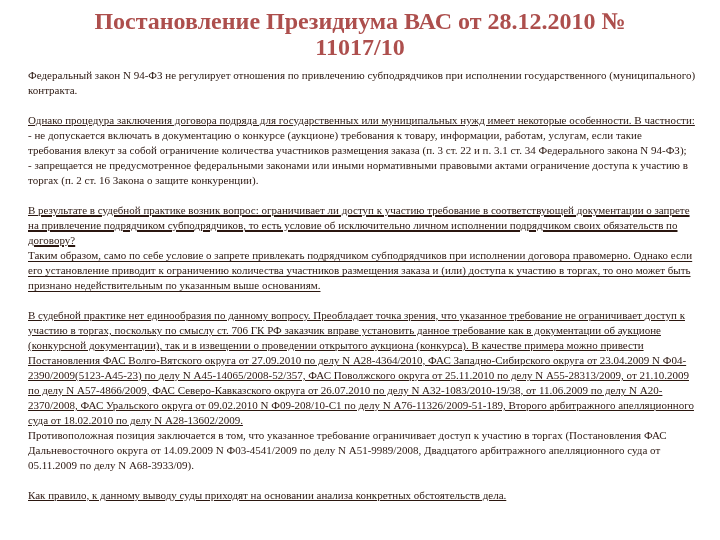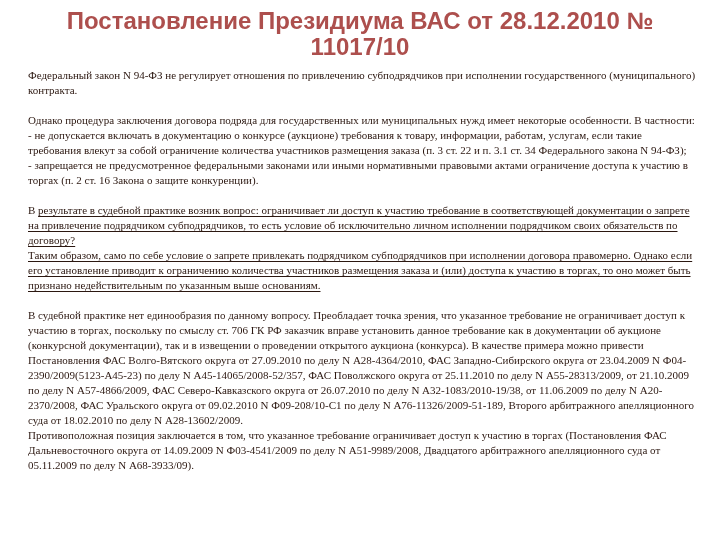--- a/index.html
+++ b/index.html
@@ -13,21 +13,21 @@
     overflow: hidden;
     font-family: "Liberation Serif", "DejaVu Serif", serif;
   }
   .slide {
     width: 720px;
     height: 540px;
     box-sizing: border-box;
     background: var(--bg, #ffffff);
   }
   .title {
-    font-family: Liberation Sans, sans-serif;
+    font-family: Liberation Serif, serif;
     font-size: 24px;
     font-weight: bold;
     line-height: 26px;
     color: var(--title-color, #ad4f4d);
     text-align: center;
     max-width: 590px;
     margin: 8px auto 8px auto;
   }
   .body-text {
     padding: 0 24px 0 28px;
@@ -35,34 +35,36 @@
     line-height: 15px;
     color: var(--body-color, #2b1710);
     text-align: left;
   }
   .para {
     margin: 0;
     padding: 0;
   }
   .para.gap {
     margin-top: 15px;
+    text-decoration: underline;
   }
   .para .u {
     text-decoration: underline;
     text-underline-offset: 2px;
   }
 </style>
 </head>
 <body style="--bg: #ffffff; --title-color: #ad4f4d; --body-color: #2b1710;">
 
 <div class="slide">
   <h1 class="title">Постановление Президиума ВАС от 28.12.2010 № 11017/10</h1>
   <div class="body-text" id="slide-body">
       <div class="para"><span class="">Федеральный закон N 94-ФЗ не регулирует отношения по привлечению субподрядчиков при исполнении государственного (муниципального) контракта.</span></div>
       <div class="para gap"><span class="">Однако процедура заключения договора подряда для государственных или муниципальных нужд имеет некоторые особенности. В частности:</span></div>
       <div class="para"><span class="">- не допускается включать в документацию о конкурсе (аукционе) требования к товару, информации, работам, услугам, если такие требования влекут за собой ограничение количества участников размещения заказа (п. 3 ст. 22 и п. 3.1 ст. 34 Федерального закона N 94-ФЗ);</span></div>
       <div class="para"><span class="">- запрещается не предусмотренное федеральными законами или иными нормативными правовыми актами ограничение доступа к участию в торгах (п. 2 ст. 16 Закона о защите конкуренции).</span></div>
       <div class="para gap"><span>В </span><span class="u">результате в судебной практике возник вопрос: ограничивает ли доступ к участию требование в соответствующей документации о запрете на привлечение подрядчиком субподрядчиков, то есть условие об исключительно личном исполнении подрядчиком своих обязательств по договору?</span></div>
       <div class="para"><span class="u">Таким образом, само по себе условие о запрете привлекать подрядчиком субподрядчиков при исполнении договора правомерно. Однако если его установление приводит к ограничению количества участников размещения заказа и (или) доступа к участию в торгах, то оно может быть признано недействительным по указанным выше основаниям.</span></div>
       <div class="para gap"><span class="">В судебной практике нет единообразия по данному вопросу. Преобладает точка зрения, что указанное требование не ограничивает доступ к участию в торгах, поскольку по смыслу ст. 706 ГК РФ заказчик вправе установить данное требование как в документации об аукционе (конкурсной документации), так и в извещении о проведении открытого аукциона (конкурса). В качестве примера можно привести Постановления ФАС Волго-Вятского округа от 27.09.2010 по делу N А28-4364/2010, ФАС Западно-Сибирского округа от 23.04.2009 N Ф04-2390/2009(5123-А45-23) по делу N А45-14065/2008-52/357, ФАС Поволжского округа от 25.11.2010 по делу N А55-28313/2009, от 21.10.2009 по делу N А57-4866/2009, ФАС Северо-Кавказского округа от 26.07.2010 по делу N А32-1083/2010-19/38, от 11.06.2009 по делу N А20-2370/2008, ФАС Уральского округа от 09.02.2010 N Ф09-208/10-С1 по делу N А76-11326/2009-51-189, Второго арбитражного апелляционного суда от 18.02.2010 по делу N А28-13602/2009.</span></div>
       <div class="para"><span class="">Противоположная позиция заключается в том, что указанное требование ограничивает доступ к участию в торгах (Постановления ФАС Дальневосточного округа от 14.09.2009 N Ф03-4541/2009 по делу N А51-9989/2008, Двадцатого арбитражного апелляционного суда от 05.11.2009 по делу N А68-3933/09).</span></div>
+      <div class="para gap"><span class="">Как правило, к данному выводу суды приходят на основании анализа конкретных обстоятельств дела.</span></div>
     </div>
 </div>
 
 </body></html>

